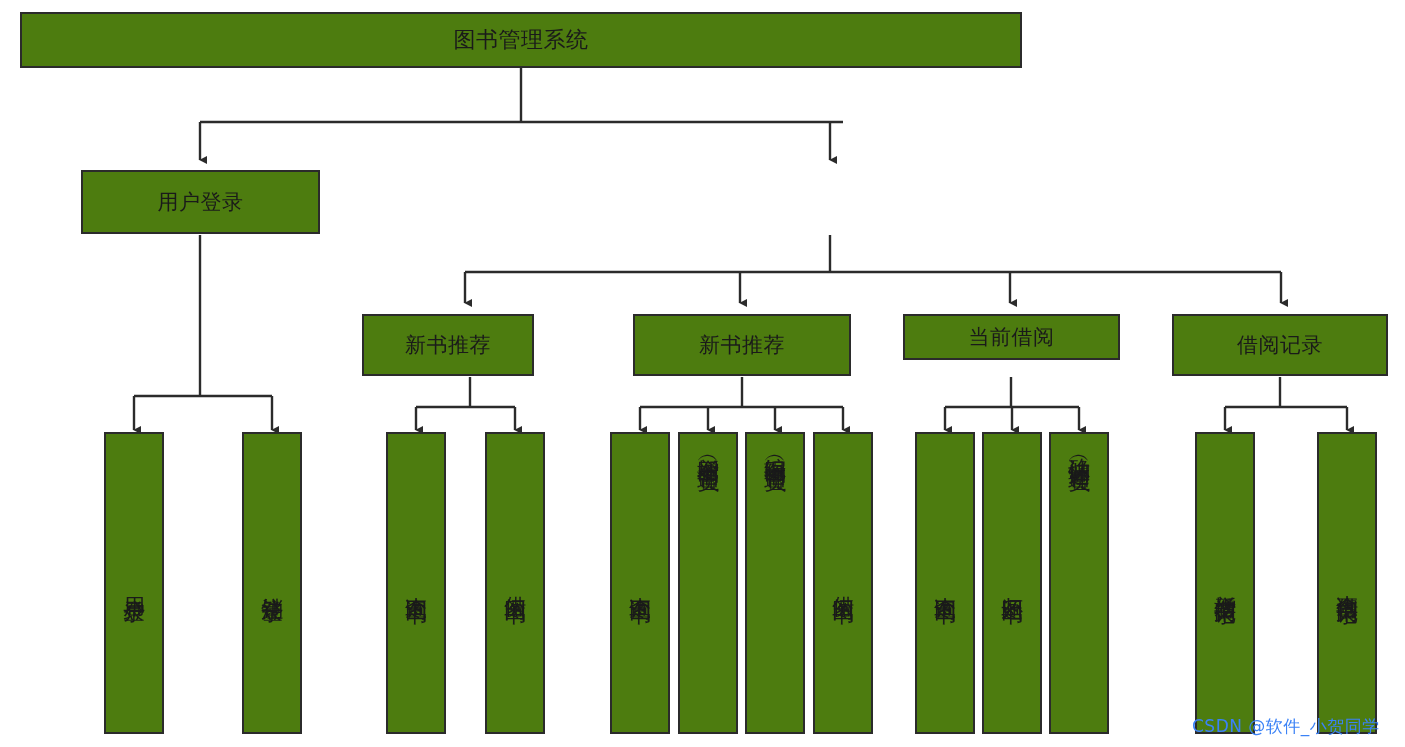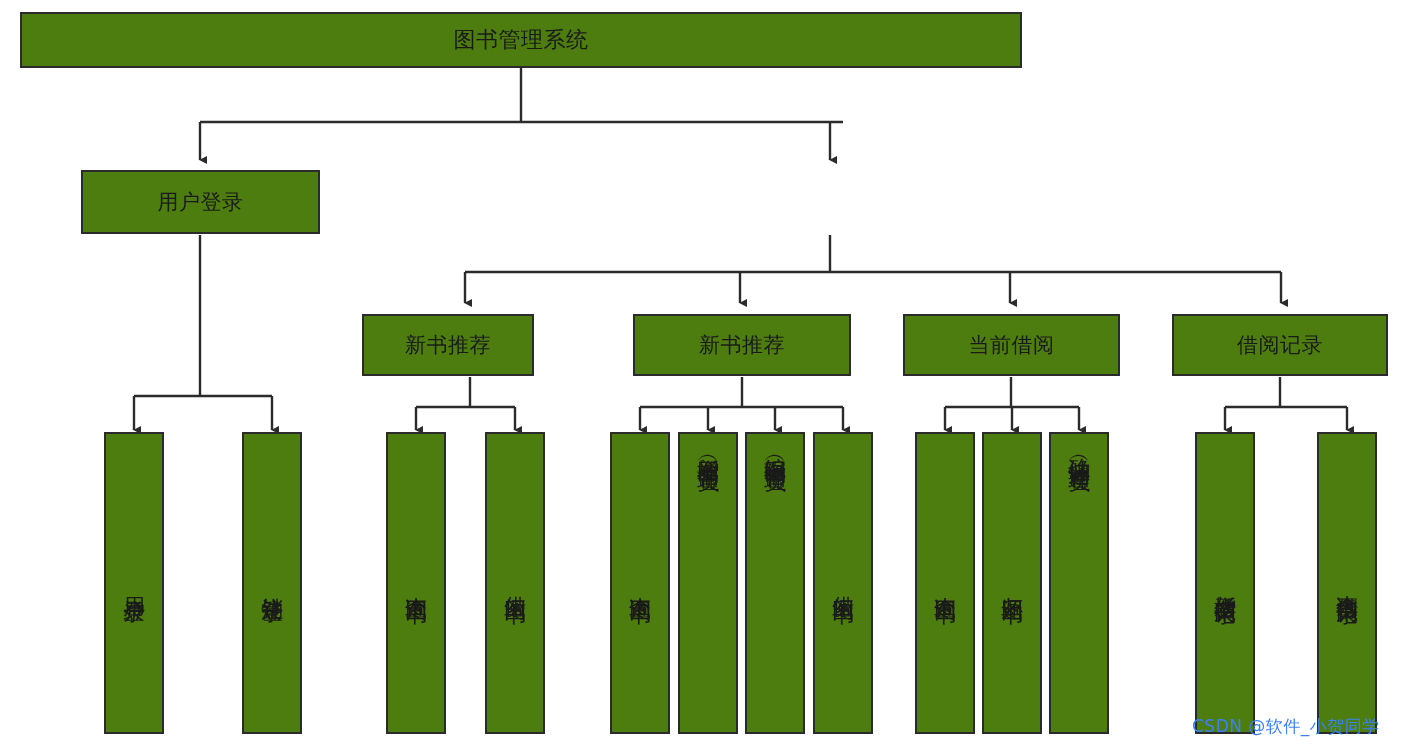--- a/index.html
+++ b/index.html
@@ -137,21 +137,21 @@
   <div class="node horizontal" style="left:81px; top:170px; width:239px; height:64px;">
     <span class="label">用户登录</span>
   </div>
 
   <div class="node horizontal" style="left:362px; top:314px; width:172px; height:62px;">
     <span class="label">新书推荐</span>
   </div>
   <div class="node horizontal" style="left:633px; top:314px; width:218px; height:62px;">
     <span class="label">新书推荐</span>
   </div>
-  <div class="node horizontal" style="left:903px; top:314px; width:217px; height:62px;">
+  <div class="node horizontal" style="left:903px; top:314px; width:217px; height:46px;">
     <span class="label">当前借阅</span>
   </div>
   <div class="node horizontal" style="left:1172px; top:314px; width:216px; height:62px;">
     <span class="label">借阅记录</span>
   </div>
 
   <div class="node vertical mid" style="left:104px; top:432px; width:60px; height:302px;">
     <span class="label">用户登录</span>
   </div>
   <div class="node vertical mid" style="left:242px; top:432px; width:60px; height:302px;">

